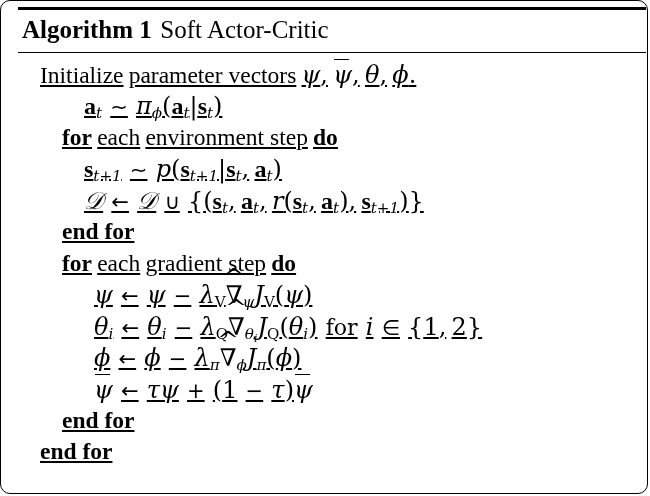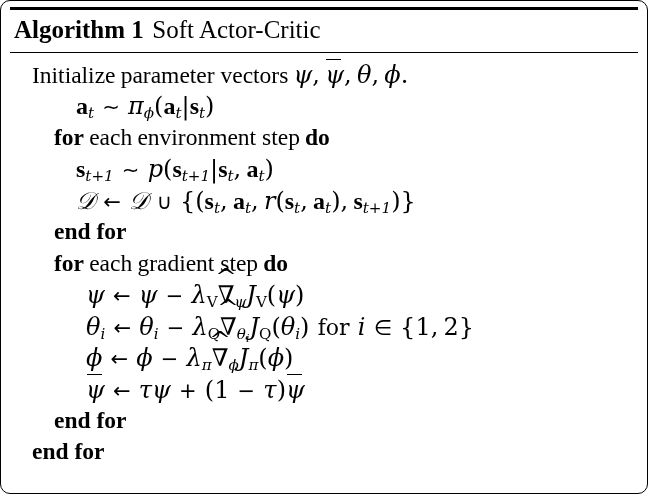--- a/index.html
+++ b/index.html
@@ -24,21 +24,21 @@
     height: 494px;
     box-sizing: border-box;
     border: 1px solid #000000;
     border-radius: 10px;
     background: #ffffff;
     overflow: hidden;
   }
 
   #algorithm-inner {
     position: absolute;
-    left: 9px;
+    left: 17px;
     top: 6px;
     width: 628px;
     height: 478px;
     box-sizing: border-box;
   }
 
   .rule-top {
     height: 0;
     border-top: 3px solid #000000;
     margin: 0;
@@ -63,20 +63,21 @@
   #algo-body {
     padding-top: 6px;
   }
 
   .algo-line {
     font-size: 23.5px;
     line-height: 1.36;
     white-space: nowrap;
     padding-left: 4px;
     height: 31.5px;
+    text-decoration: underline;
   }
   .algo-line.tight { height: 31px; }
 
   .ind0 { padding-left: 22px; }
   .ind1 { padding-left: 44px; }
   .ind2 { padding-left: 66px; }
   .ind3 { padding-left: 76px; }
 
   b.kw { font-weight: bold; }
 

